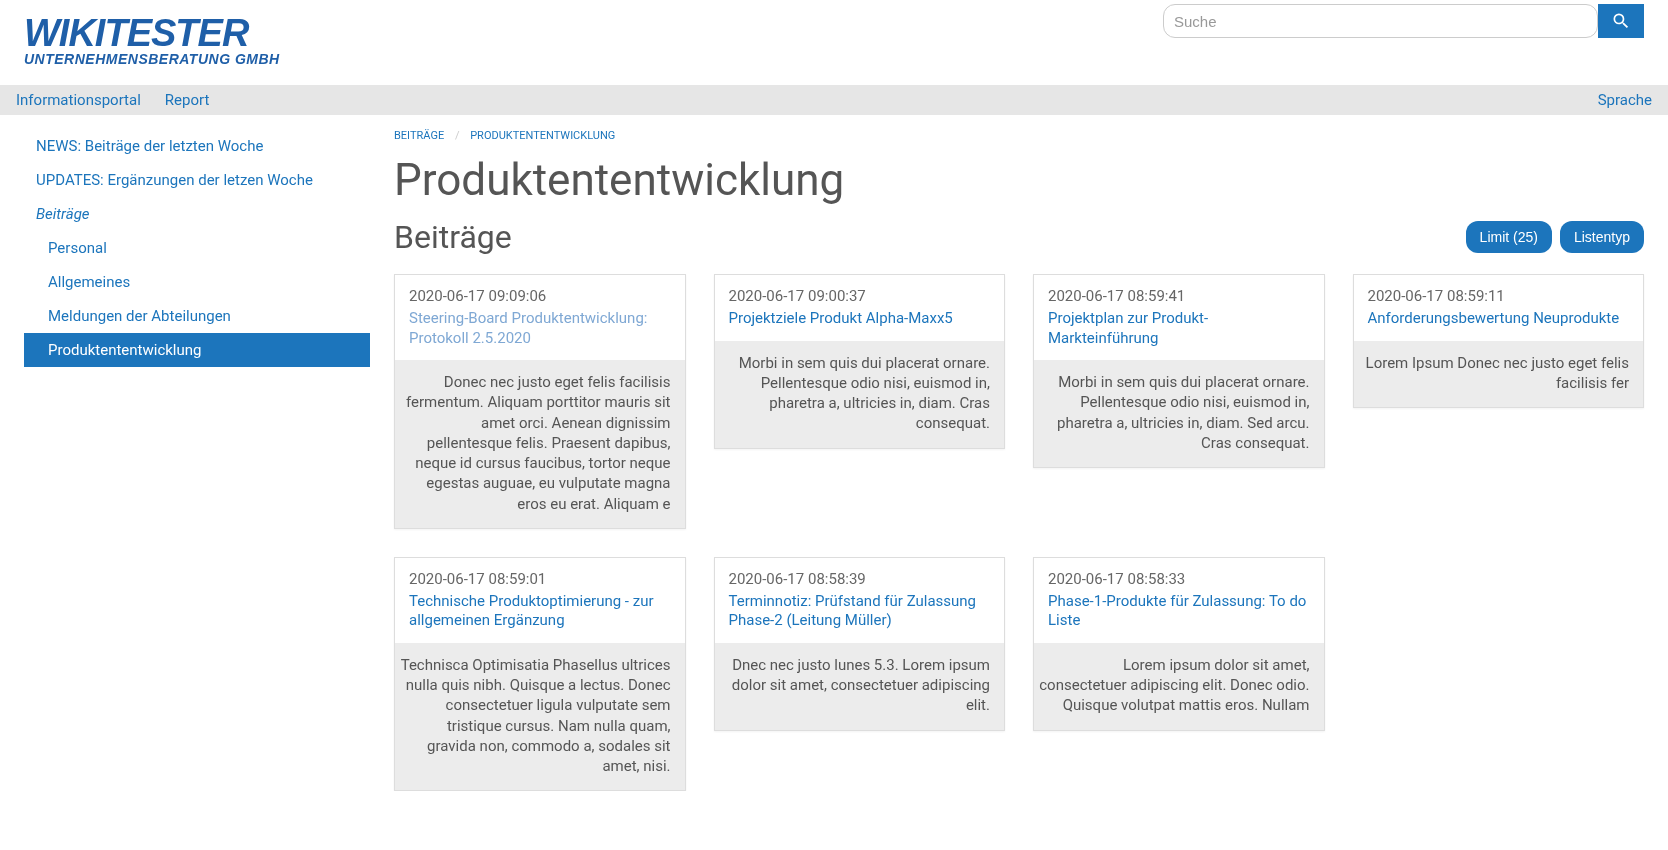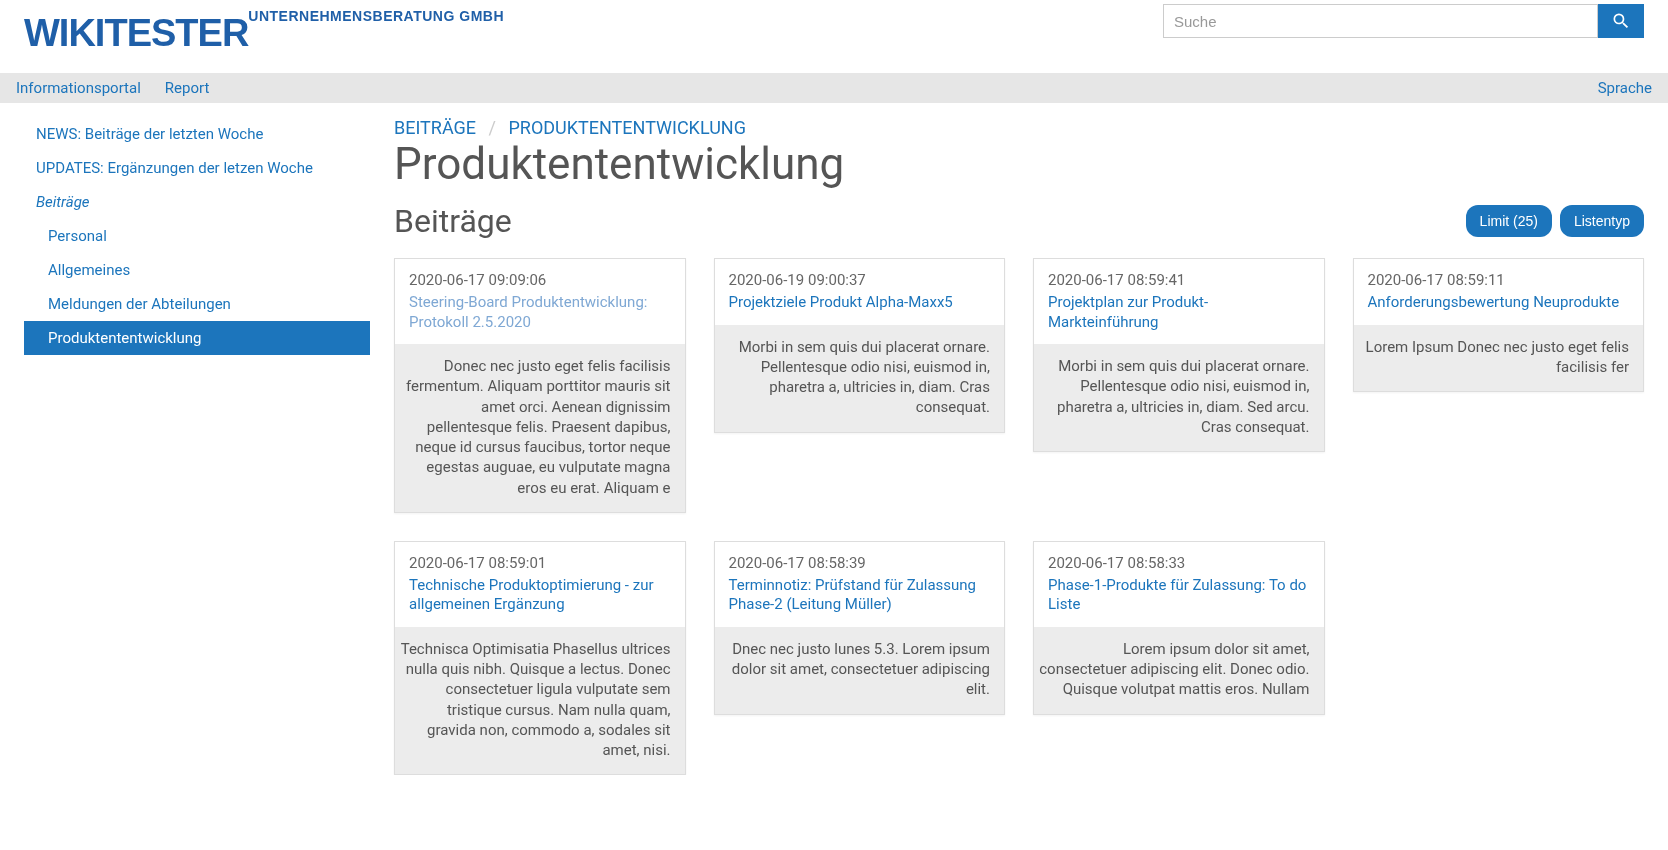--- a/index.html
+++ b/index.html
@@ -1,36 +1,36 @@
 <!DOCTYPE html>
 <html><head>
 <meta charset="utf-8">
 <style>
 * { margin: 0; padding: 0; box-sizing: border-box; }
 body { font-family: -apple-system, BlinkMacSystemFont, "Segoe UI", Roboto, "Helvetica Neue", Arial, sans-serif; font-size: 16px; color: #333; background: #fff; }
 .header { display: flex; justify-content: space-between; align-items: flex-start; padding: 12px 24px 18px 24px; }
-.logo { display: flex; flex-direction: row; }
+.logo { display: flex; flex-direction: column; font-style: italic; }
 .logo-main { font-size: 38px; font-weight: 900; color: #1f5fa8; letter-spacing: -1px; font-family: Arial Black, Arial, sans-serif; }
 .logo-sub { font-size: 14px; font-weight: 700; color: #1f5fa8; letter-spacing: 0.5px; margin-top: -4px; font-family: Arial, sans-serif;}
 .search-area { display: flex; align-items: stretch; margin-top: -8px; }
-.search-input { width: 435px; height: 34px; border: 1px solid #ccc; padding: 6px 10px; font-size: 15px; color: #a21caf; border-radius: 0; }
+.search-input { width: 435px; height: 34px; border: 1px solid #ccc; padding: 6px 10px; font-size: 15px; color: #a21caf; border-radius: 12px; }
 .search-input::placeholder { color: #999; }
 .search-btn { width: 46px; height: 34px; background: #1c75bc; border: none; display: flex; align-items: center; justify-content: center; cursor: pointer; }
 .search-btn svg { fill: #fff; width: 20px; height: 20px; }
 .navbar { background: #e6e6e6; display: flex; justify-content: space-between; padding: 6px 16px; gap: 20px; }
 .navbar-left { display: flex; gap: 24px; }
 .navbar a { color: #1c75bc; text-decoration: none; font-size: 15px; cursor: pointer; }
 .layout { display: flex; }
 .sidebar { width: 394px; padding: 14px 24px; flex-shrink: 0; }
 .sidebar-item { display: block; padding: 8px 12px; color: #1c75bc; text-decoration: none; font-size: 15px; cursor: pointer; }
 .sidebar-item.italic { font-style: italic; }
 .sidebar-sub { padding-left: 24px; }
 .sidebar-item.active { background: #1c75bc; color: #fff; }
 .main { flex: 1; padding: 14px 24px 0 0; }
-.breadcrumb { font-size: 18px; color: #999; text-transform: uppercase; }
+.breadcrumb { font-size: 11px; color: #999; text-transform: uppercase; margin-bottom: 12px; }
 .breadcrumb a { color: #1c75bc; text-decoration: none; cursor: pointer; }
 .breadcrumb .sep { margin: 0 8px; color: #ccc; }
 .page-title { font-size: 44px; font-weight: 400; color: #555; margin-bottom: 12px; }
 .section-row { display: flex; justify-content: space-between; align-items: center; margin-bottom: 18px; }
 .section-title { font-size: 32px; font-weight: 400; color: #555; }
 .btn-group { display: flex; gap: 8px; }
 .btn { background: #1c75bc; color: #fff; border: none; padding: 8px 14px; font-size: 14px; cursor: pointer; border-radius: 12px; }
 .cards { display: grid; grid-template-columns: repeat(4, 1fr); gap: 28px; align-items: start; }
 .card { border: 1px solid #ddd; background: #fff; box-shadow: 0 1px 2px rgba(0,0,0,0.05); }
 .card-head { padding: 12px 14px; background: #fff; }
@@ -93,21 +93,21 @@
     <div class="cards" id="cards">
         <div class="card">
           <div class="card-head">
             <div class="card-date">2020-06-17 09:09:06</div>
             <a class="card-link visited">Steering-Board Produktentwicklung: Protokoll 2.5.2020</a>
           </div>
           <div class="card-body">Donec nec justo eget felis facilisis fermentum. Aliquam porttitor mauris sit amet orci. Aenean dignissim pellentesque felis. Praesent dapibus, neque id cursus faucibus, tortor neque egestas auguae, eu vulputate magna eros eu erat. Aliquam e</div>
         </div>
         <div class="card">
           <div class="card-head">
-            <div class="card-date">2020-06-19 09:00:37</div>
+            <div class="card-date">2020-06-17 09:00:37</div>
             <a class="card-link">Projektziele Produkt Alpha-Maxx5</a>
           </div>
           <div class="card-body">Morbi in sem quis dui placerat ornare. Pellentesque odio nisi, euismod in, pharetra a, ultricies in, diam.       Cras consequat.</div>
         </div>
         <div class="card">
           <div class="card-head">
             <div class="card-date">2020-06-17 08:59:41</div>
             <a class="card-link">Projektplan zur Produkt-Markteinführung</a>
           </div>
           <div class="card-body">Morbi in sem quis dui placerat ornare. Pellentesque odio nisi, euismod in, pharetra a, ultricies in, diam. Sed arcu. Cras consequat.</div>

